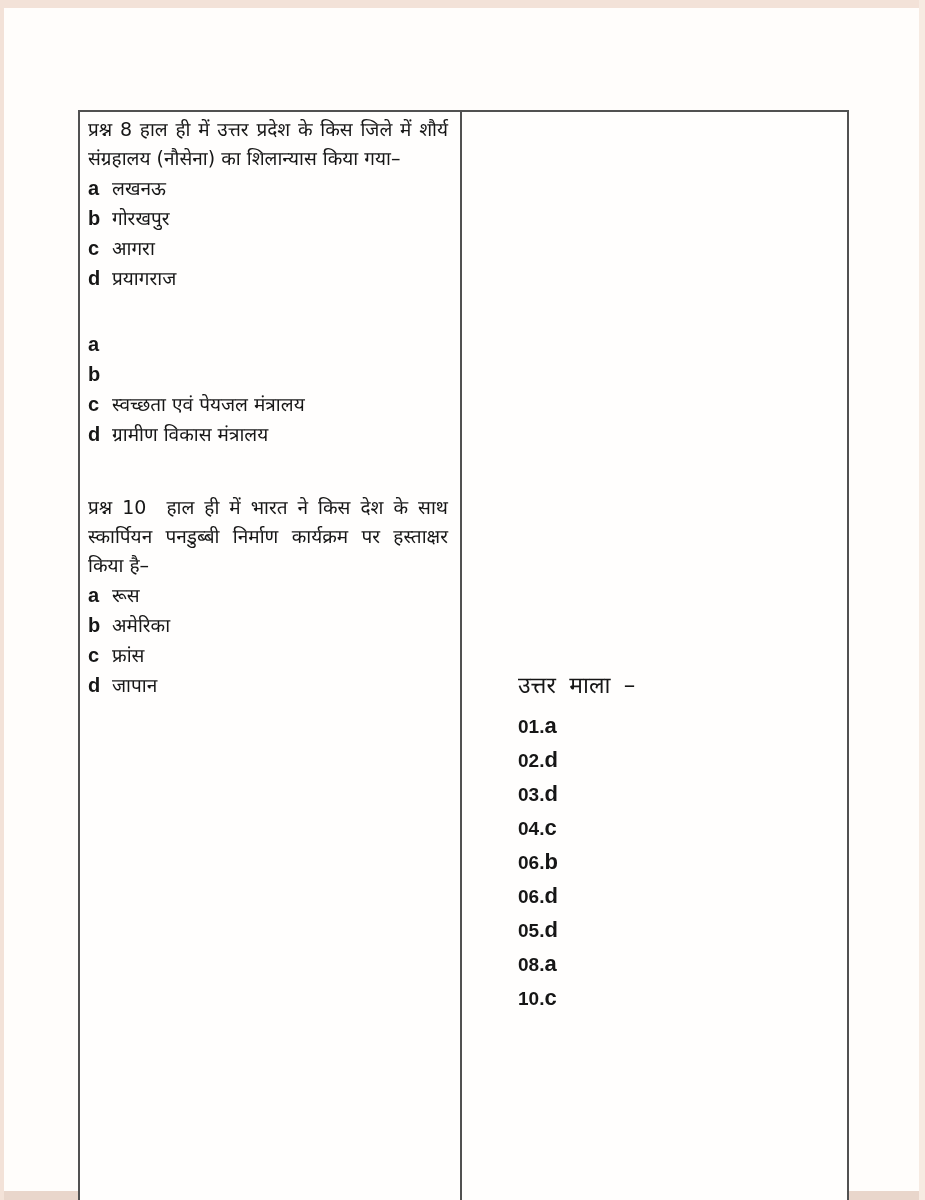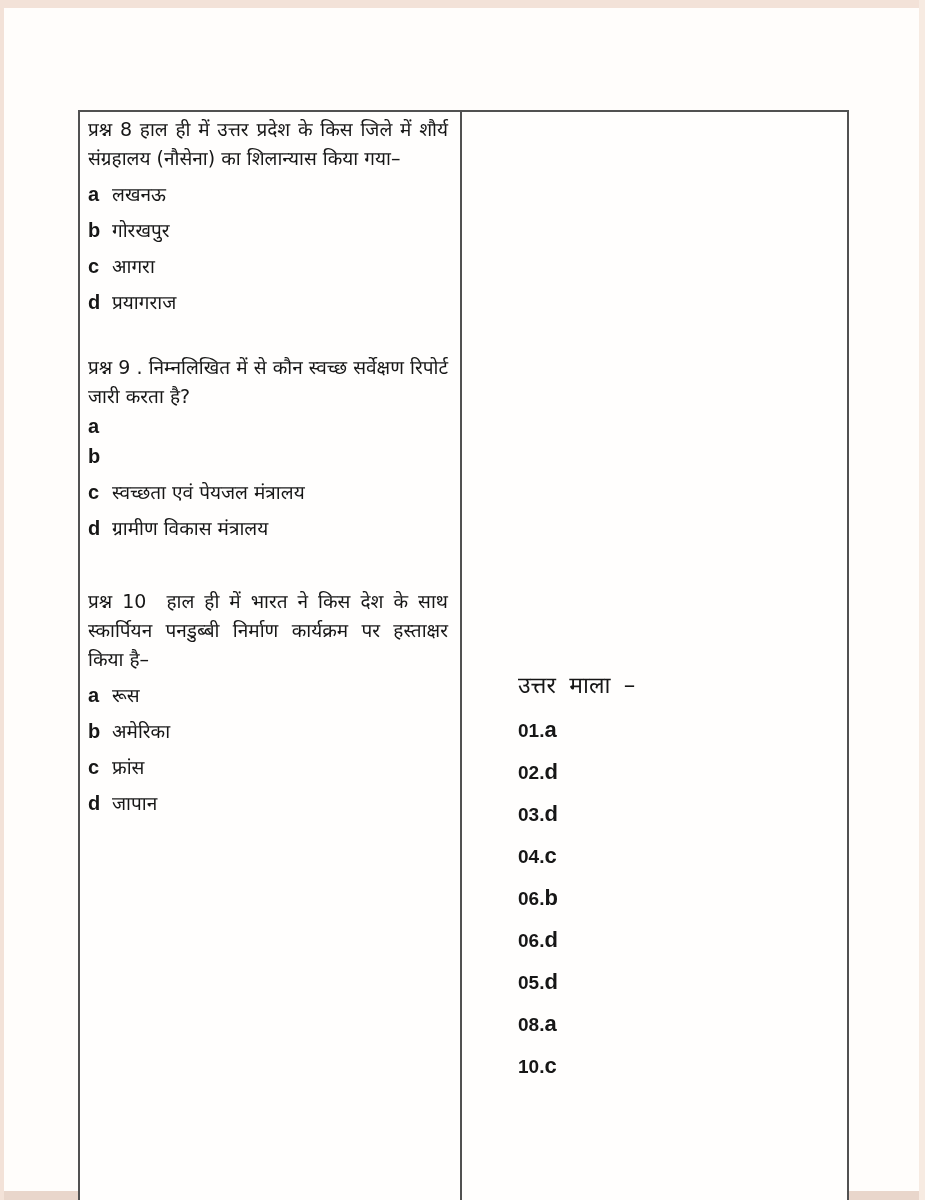--- a/index.html
+++ b/index.html
@@ -58,31 +58,31 @@
     align-items: baseline;
     font-size: 19px;
     line-height: 30px;
   }
   .opt-letter {
     font-family: "Liberation Sans", sans-serif;
     font-weight: bold;
     font-size: 20px;
     min-width: 24px;
   }
-  .opt-text { font-size: 19px; margin-top: 6px; }
+  .opt-text { font-size: 19px; }
 
   .answers-heading {
     font-size: 23px;
     font-weight: 500;
     margin-bottom: 10px;
     word-spacing: 6px;
   }
   .answer-row {
     font-family: "Liberation Sans", sans-serif;
-    line-height: 40px;
+    line-height: 32px;
     font-weight: bold;
   }
   .ans-num { font-size: 19px; }
   .ans-letter { font-size: 22px; }
 </style>
 </head>
 <body>
 
 <div class="page">
   <div class="edge edge-top"></div>
@@ -108,21 +108,20 @@
           <span class="opt-letter">c</span>
           <span class="opt-text">आगरा</span>
         </div>
         <div class="option">
           <span class="opt-letter">d</span>
           <span class="opt-text">प्रयागराज</span>
         </div>
       </div>
 
       <div class="question">
-        <p class="q-text"><span class="q-num">प्रश्न 9 .</span> <span>निम्नलिखित में से कौन स्वच्छ सर्वेक्षण रिपोर्ट जारी करता है?</span></p>
         <div class="option">
           <span class="opt-letter">a</span>
         </div>
         <div class="option">
           <span class="opt-letter">b</span>
         </div>
         <div class="option">
           <span class="opt-letter">c</span>
           <span class="opt-text">स्वच्छता एवं पेयजल मंत्रालय</span>
         </div>

